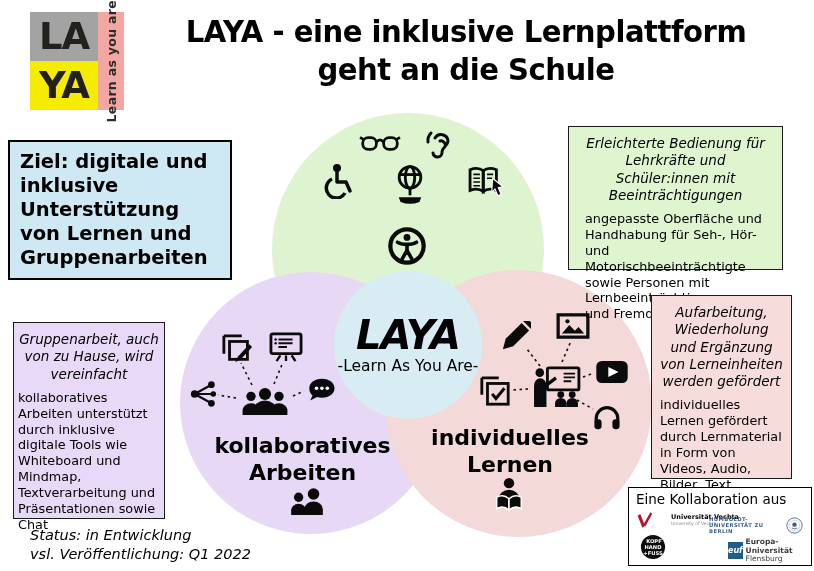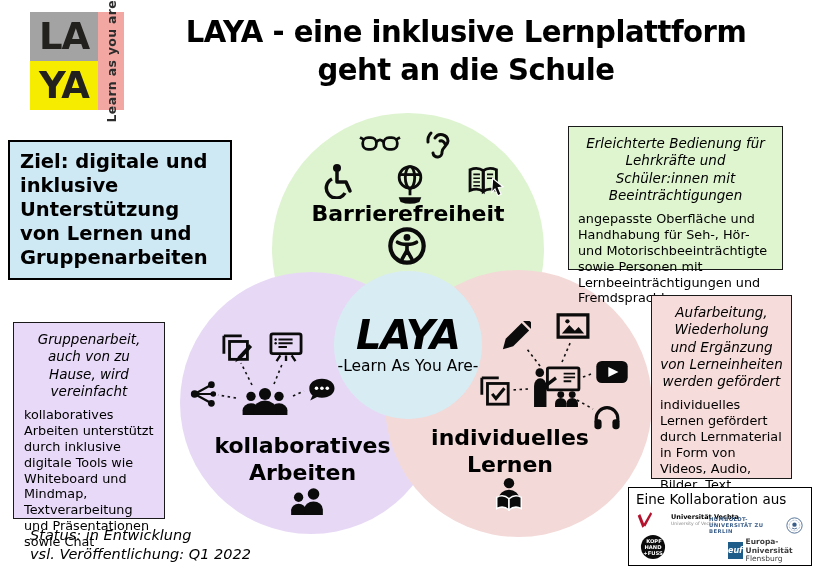--- a/index.html
+++ b/index.html
@@ -41,22 +41,22 @@
   .lbl-ind  { left:420px; top:424px; width:180px; }
 
   
   .icon { display:block; }
   .icon svg { display:block; width:100%; height:100%; }
 
   
   .infobox { border:1.5px solid #1a1a1a; }
   .goalbox { left:8px; top:140px; width:224px; height:140px; background:#cfe9f4;
     border:2px solid #000; padding:8px 10px; font-size:19.5px; font-weight:700; line-height:24px; }
-  .box-green  { left:568px; top:126px; width:215px; height:144px; background:#dff5d0; padding:8px 9px; }
-  .box-purple { left:13px;  top:322px; width:152px; height:197px; background:#e7d9f7; padding:8px 10px; }
+  .box-green  { left:568px; top:126px; width:215px; height:144px; background:#dff5d0; padding:8px 16px; }
+  .box-purple { left:13px;  top:322px; width:152px; height:197px; background:#e7d9f7; padding:8px 4px; }
   .box-pink   { left:651px; top:295px; width:141px; height:184px; background:#f6dcda; padding:8px 8px; }
   .box-head { font-style:italic; font-size:13.5px; line-height:1.28; text-align:center; margin-bottom:7px; }
   .box-body { font-size:12.8px; line-height:1.24; }
 
   
   .status { left:30px; top:526px; font-style:italic; font-size:14.5px; line-height:19px; }
 
   
   .collab { left:628px; top:487px; width:184px; height:79px; background:#fff;
     border:1.5px solid #000; padding:3px 7px 2px; }
@@ -164,21 +164,20 @@
           <path d="M3 4 C8 2 13 2 17 5 V27 C13 24 8 24 3 26 Z"></path>
           <path d="M31 4 C26 2 21 2 17 5 V27 C21 24 26 24 31 26 Z"></path>
         </g>
         <g stroke="#0b0b0b" stroke-width="1.8">
           <path d="M6.5 9 h7 M6.5 13 h7 M6.5 17 h7 M6.5 21 h7"></path>
           <path d="M21 9 h6.5 M21 13 h6.5"></path>
         </g>
         <path d="M27 13 l11 9 -5 1 3 7 -3.5 1.5 -3 -7 -3.5 3.5 z" fill="#0b0b0b" stroke="#fff" stroke-width="1.2"></path>
       </svg>
   </span>
-  <div class="abs vlabel lbl-acc">Barrierefreiheit</div>
   <span class="abs icon" style="left:387px;top:226px;width:40px;height:40px">
     <svg viewBox="0 0 42 42">
         <circle cx="21" cy="21" r="17.5" fill="none" stroke="#0b0b0b" stroke-width="4.5"></circle>
         <circle cx="21" cy="12" r="3.6" fill="#0b0b0b"></circle>
         <path d="M11 17 C15.5 20 26.5 20 31 17" fill="none" stroke="#0b0b0b" stroke-width="3.8" stroke-linecap="round"></path>
         <path d="M21 18.5 v7" stroke="#0b0b0b" stroke-width="3.8"></path>
         <path d="M21 25.5 l-5 9 M21 25.5 l5 9" stroke="#0b0b0b" stroke-width="3.8" stroke-linecap="round"></path>
       </svg>
   </span>
 

